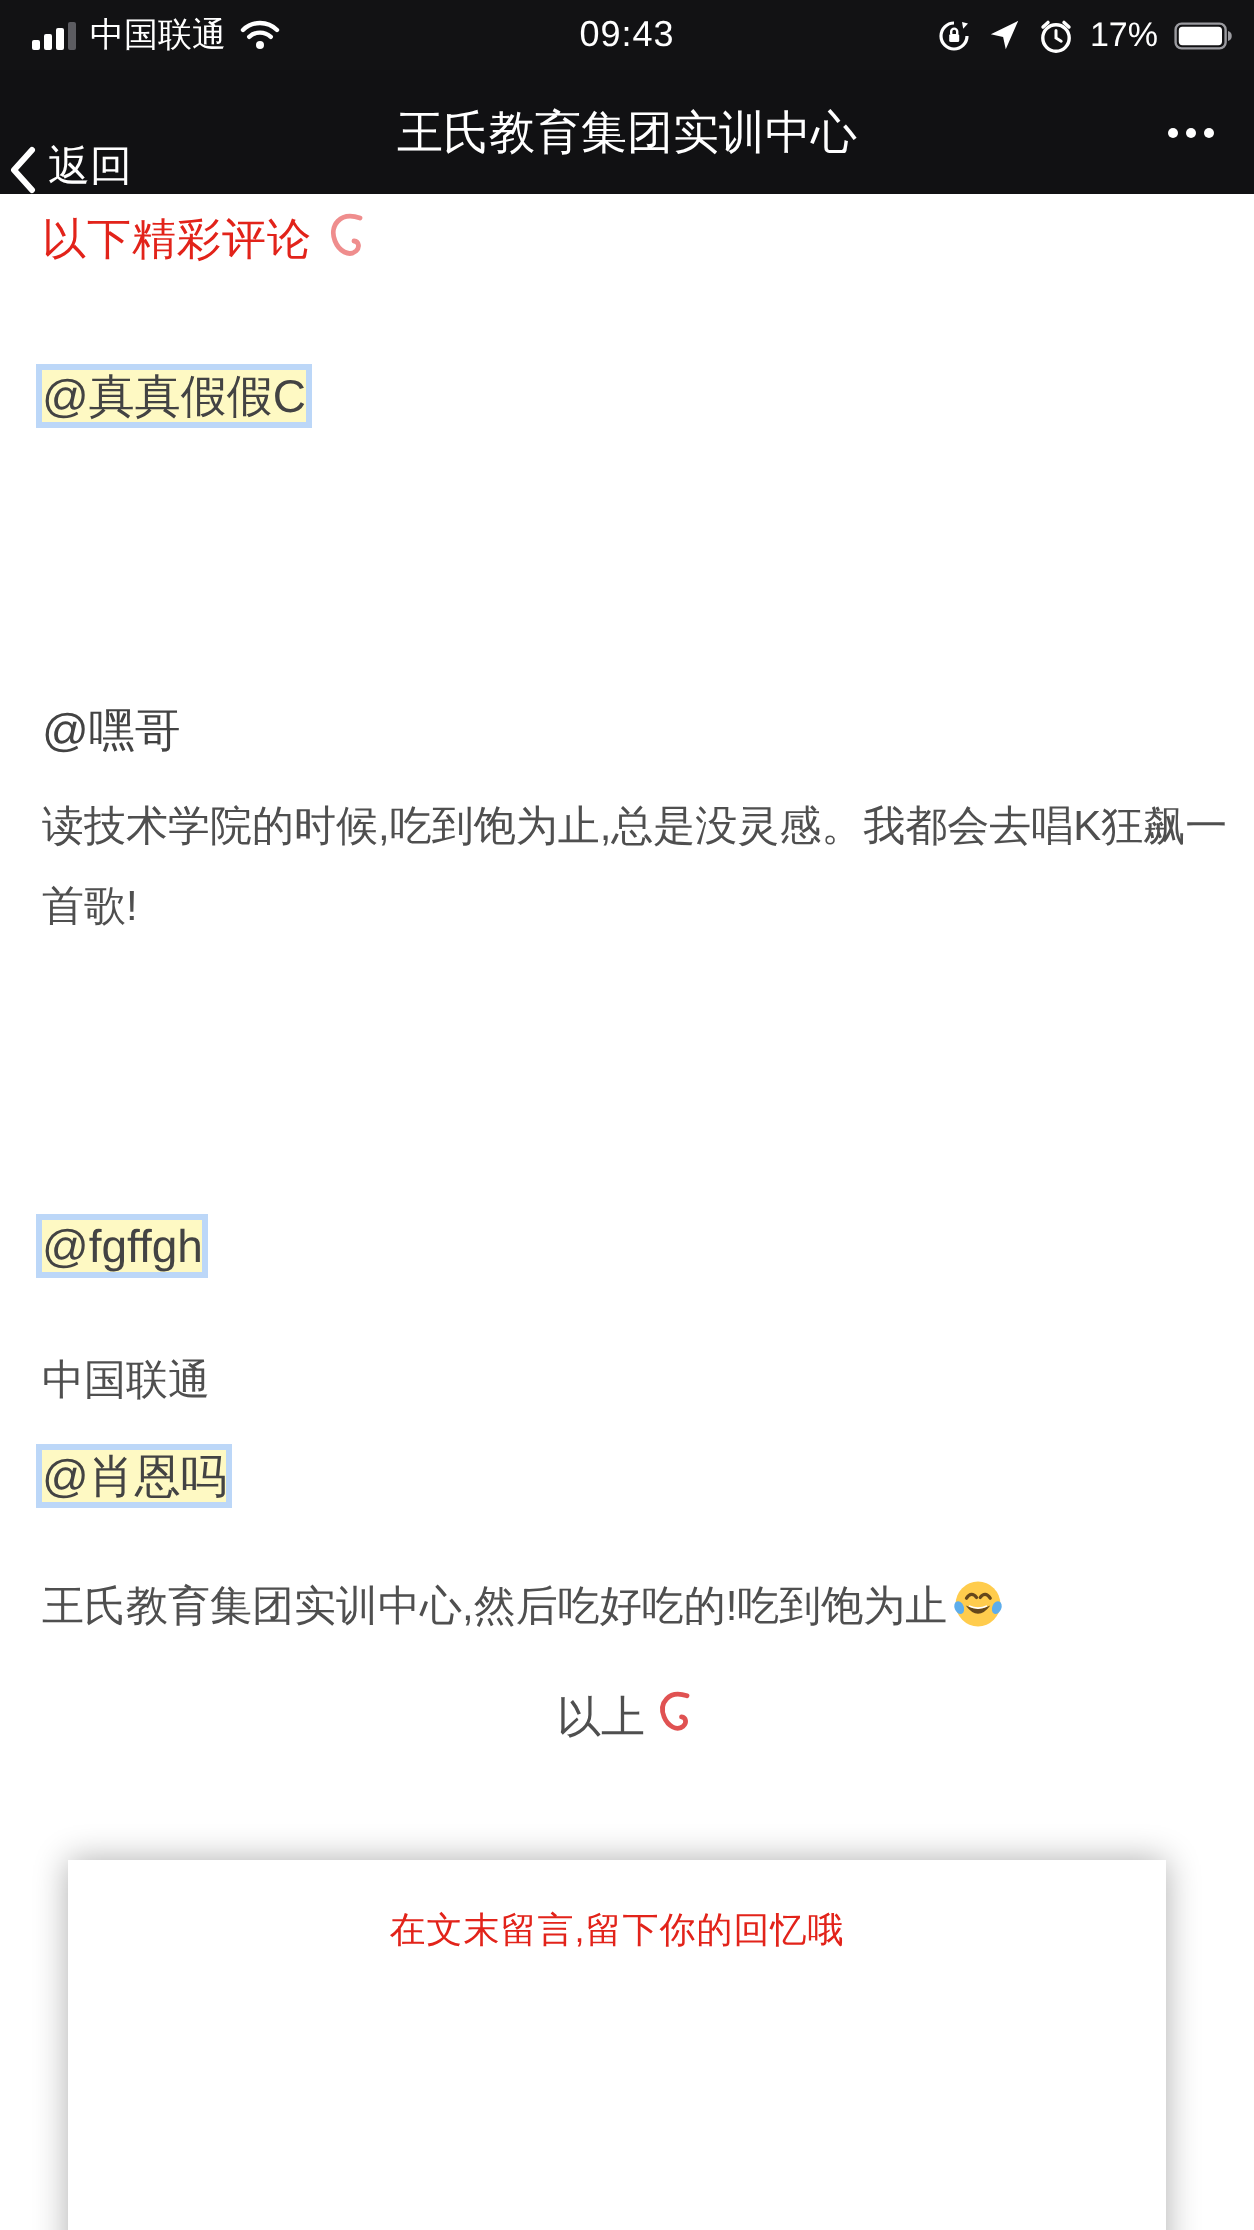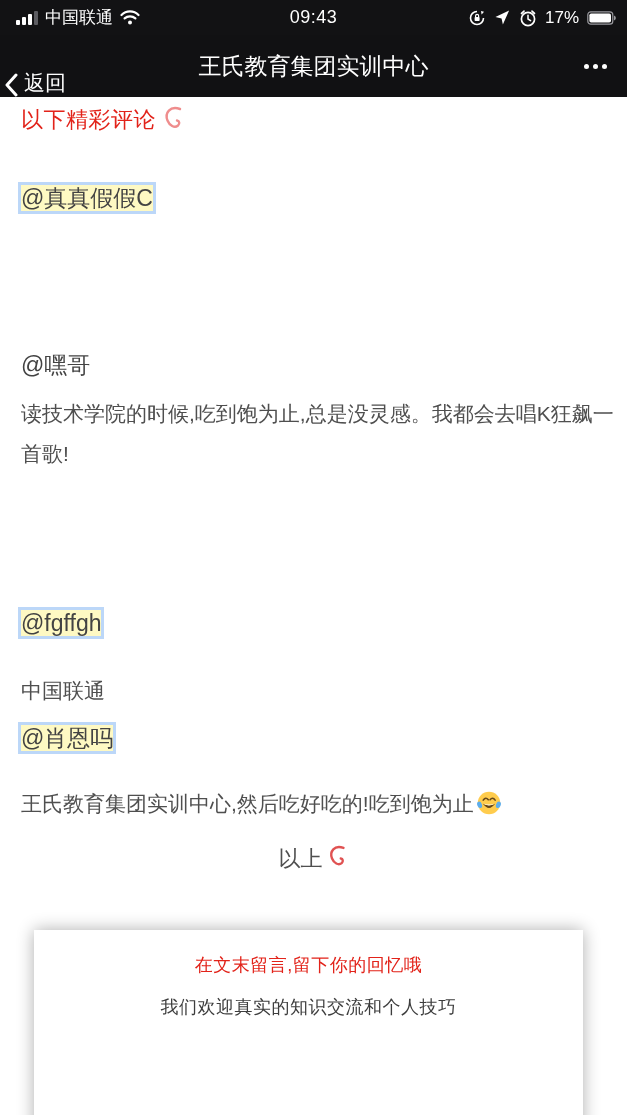--- a/index.html
+++ b/index.html
@@ -152,17 +152,16 @@
 
     <div class="abs closing">
       <span>以上</span>
       <svg width="22" height="28" viewBox="0 0 24 30">
         <path d="M18 4 C8 0.5 2.5 8 5.5 15.5 C7.5 20.5 12.5 23.5 16 20.5 C18 18.7 17.5 15.8 15 15.5" fill="none" stroke="#e05252" stroke-width="2.6" stroke-linecap="round"></path>
       </svg>
     </div>
 
     <div class="abs card">
       <p class="red">在文末留言,留下你的回忆哦</p>
-      <p>我们欢迎真实的知识交流和个人技巧</p>
     </div>
 
   </div>
 </div>
 
 </body></html>

